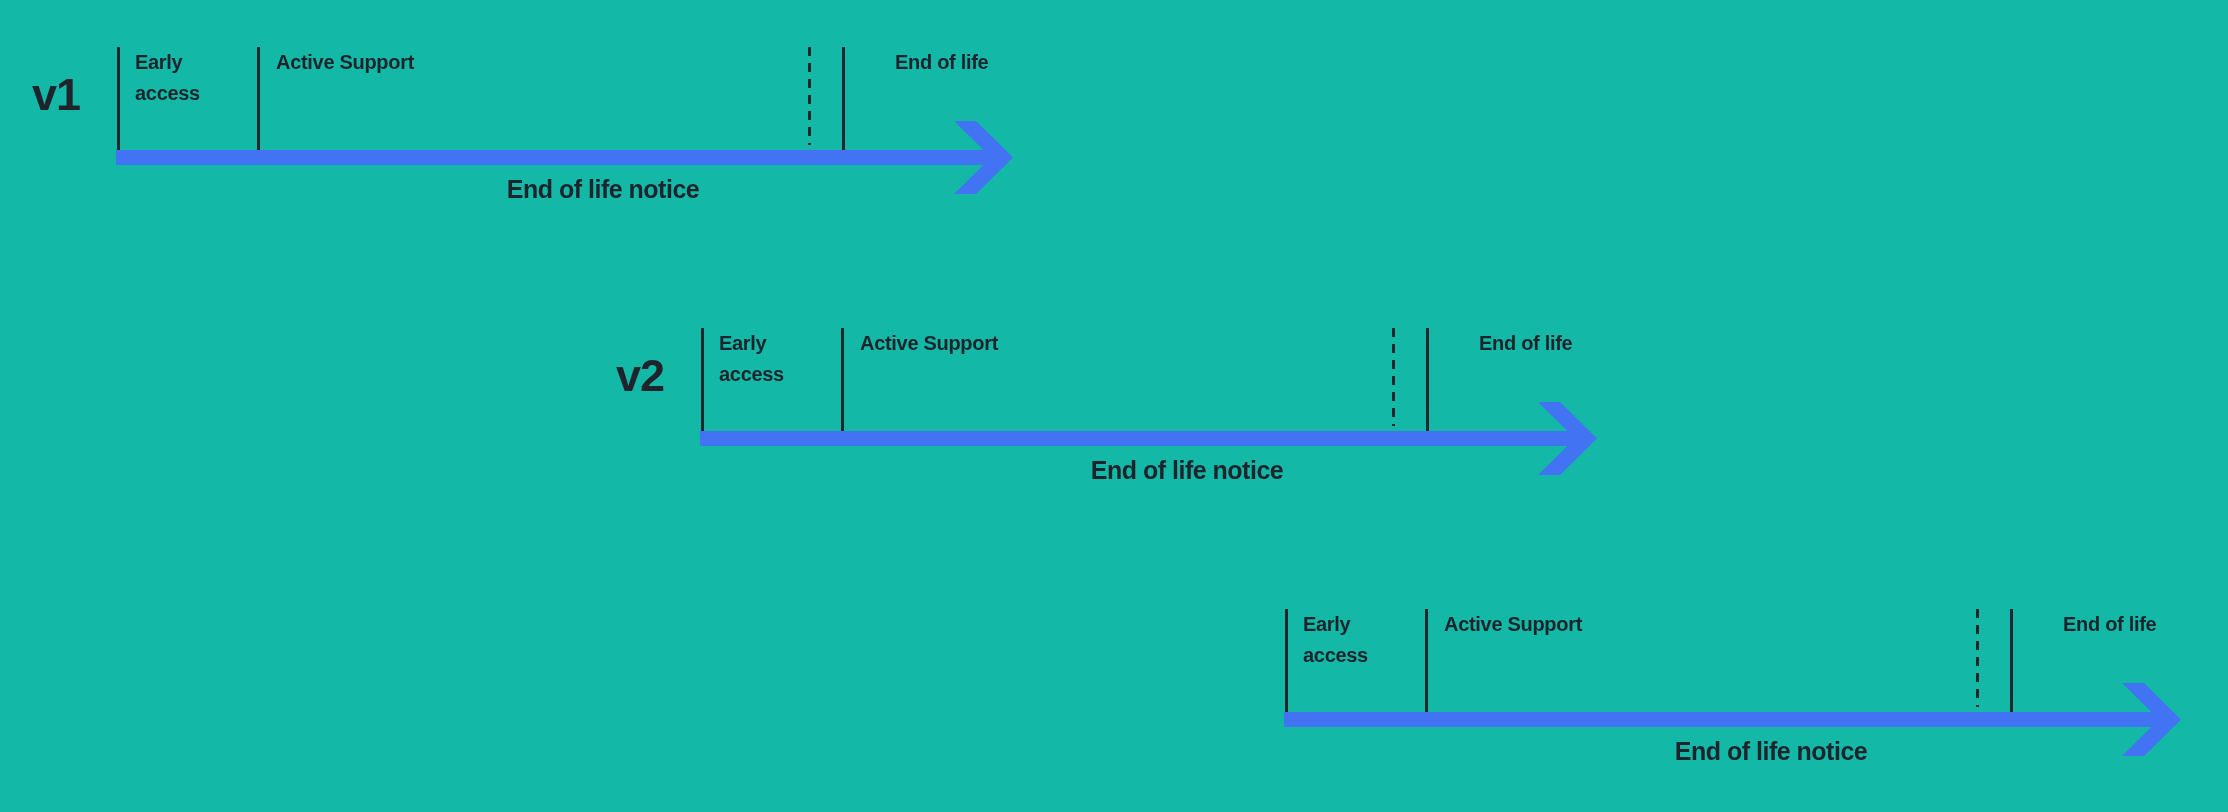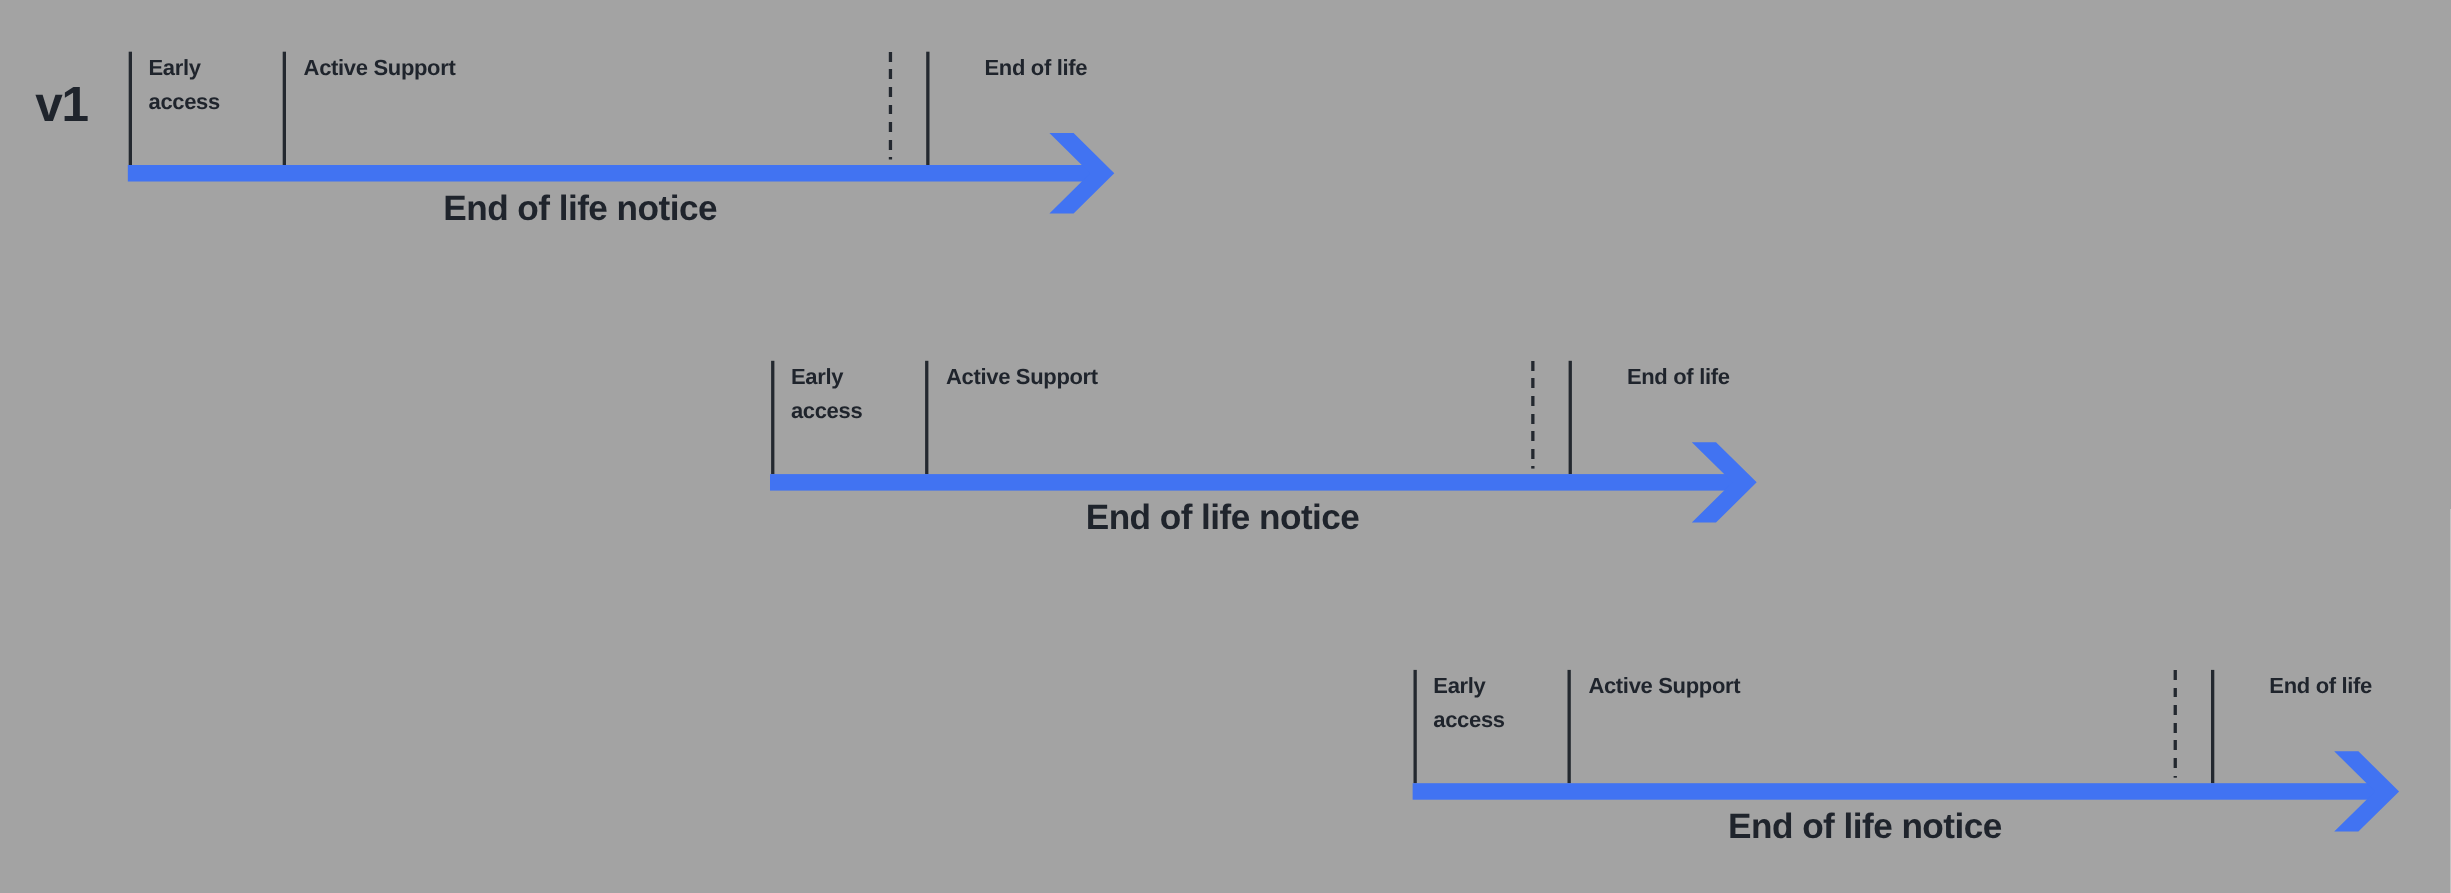--- a/index.html
+++ b/index.html
@@ -1,20 +1,20 @@
 <!DOCTYPE html>
 <html><head>
 <meta charset="utf-8">
 <style>
   html,body{margin:0;padding:0;background:#ffffff;}
   .canvas{
     position:relative;
     width:2228px;
     height:812px;
-    background:#a3a3a3;
+    background:#14b8a6;
     overflow:hidden;
     font-family:"Liberation Sans", sans-serif;
   }
   .row{position:absolute;left:0;top:0;width:100%;height:100%;}
   .version{
     position:absolute;
     left:calc(var(--ox) - 437px);
     top:calc(var(--oy) + 24px);
     width:400px;
     text-align:right;
@@ -48,22 +48,22 @@
     line-height:31px;
     letter-spacing:-0.3px;
   }
   .lbl-early{left:calc(var(--ox) + 18px);top:var(--oy);width:112px;}
   .lbl-active{left:calc(var(--ox) + 159px);top:var(--oy);white-space:nowrap;}
   .lbl-eol{left:calc(var(--ox) + 743px);top:var(--oy);white-space:nowrap;margin-left:35px;}
   .lbl-notice{
     left:calc(var(--ox) + 286px);
     top:calc(var(--oy) + 127px);
     width:400px;
-    text-align:left;
-    font-size:32px;
+    text-align:center;
+    font-size:25px;
     letter-spacing:-0.5px;
     white-space:nowrap;
   }
   .arrow{
     position:absolute;
     left:calc(var(--ox) - 1px);
     top:calc(var(--oy) + 70px);
     width:900px;height:82px;
   }
   .arrow-fill{fill:#4173F2;}
@@ -83,20 +83,21 @@
     <div class="lbl lbl-active">Active Support</div>
     <div class="lbl lbl-eol">End of life</div>
     <svg class="arrow" viewBox="0 0 900 82">
       <rect class="arrow-fill" x="0" y="33" width="878" height="15" fill="#4173F2"></rect>
       <polygon class="arrow-fill" points="860,4 897,40.5 860,77 838,77 875,40.5 838,4" fill="#4173F2"></polygon>
     </svg>
     <div class="lbl lbl-notice">End of life notice</div>
   </div>
 
   <div class="row" style="--ox:701px;--oy:328px;">
+    <div class="version">v2</div>
     <div class="tick tick-a"></div>
     <div class="tick tick-b"></div>
     <div class="dashed"></div>
     <div class="tick tick-c"></div>
     <div class="lbl lbl-early">Early access</div>
     <div class="lbl lbl-active">Active Support</div>
     <div class="lbl lbl-eol">End of life</div>
     <svg class="arrow" viewBox="0 0 900 82">
       <rect class="arrow-fill" x="0" y="33" width="878" height="15" fill="#4173F2"></rect>
       <polygon class="arrow-fill" points="860,4 897,40.5 860,77 838,77 875,40.5 838,4" fill="#4173F2"></polygon>

